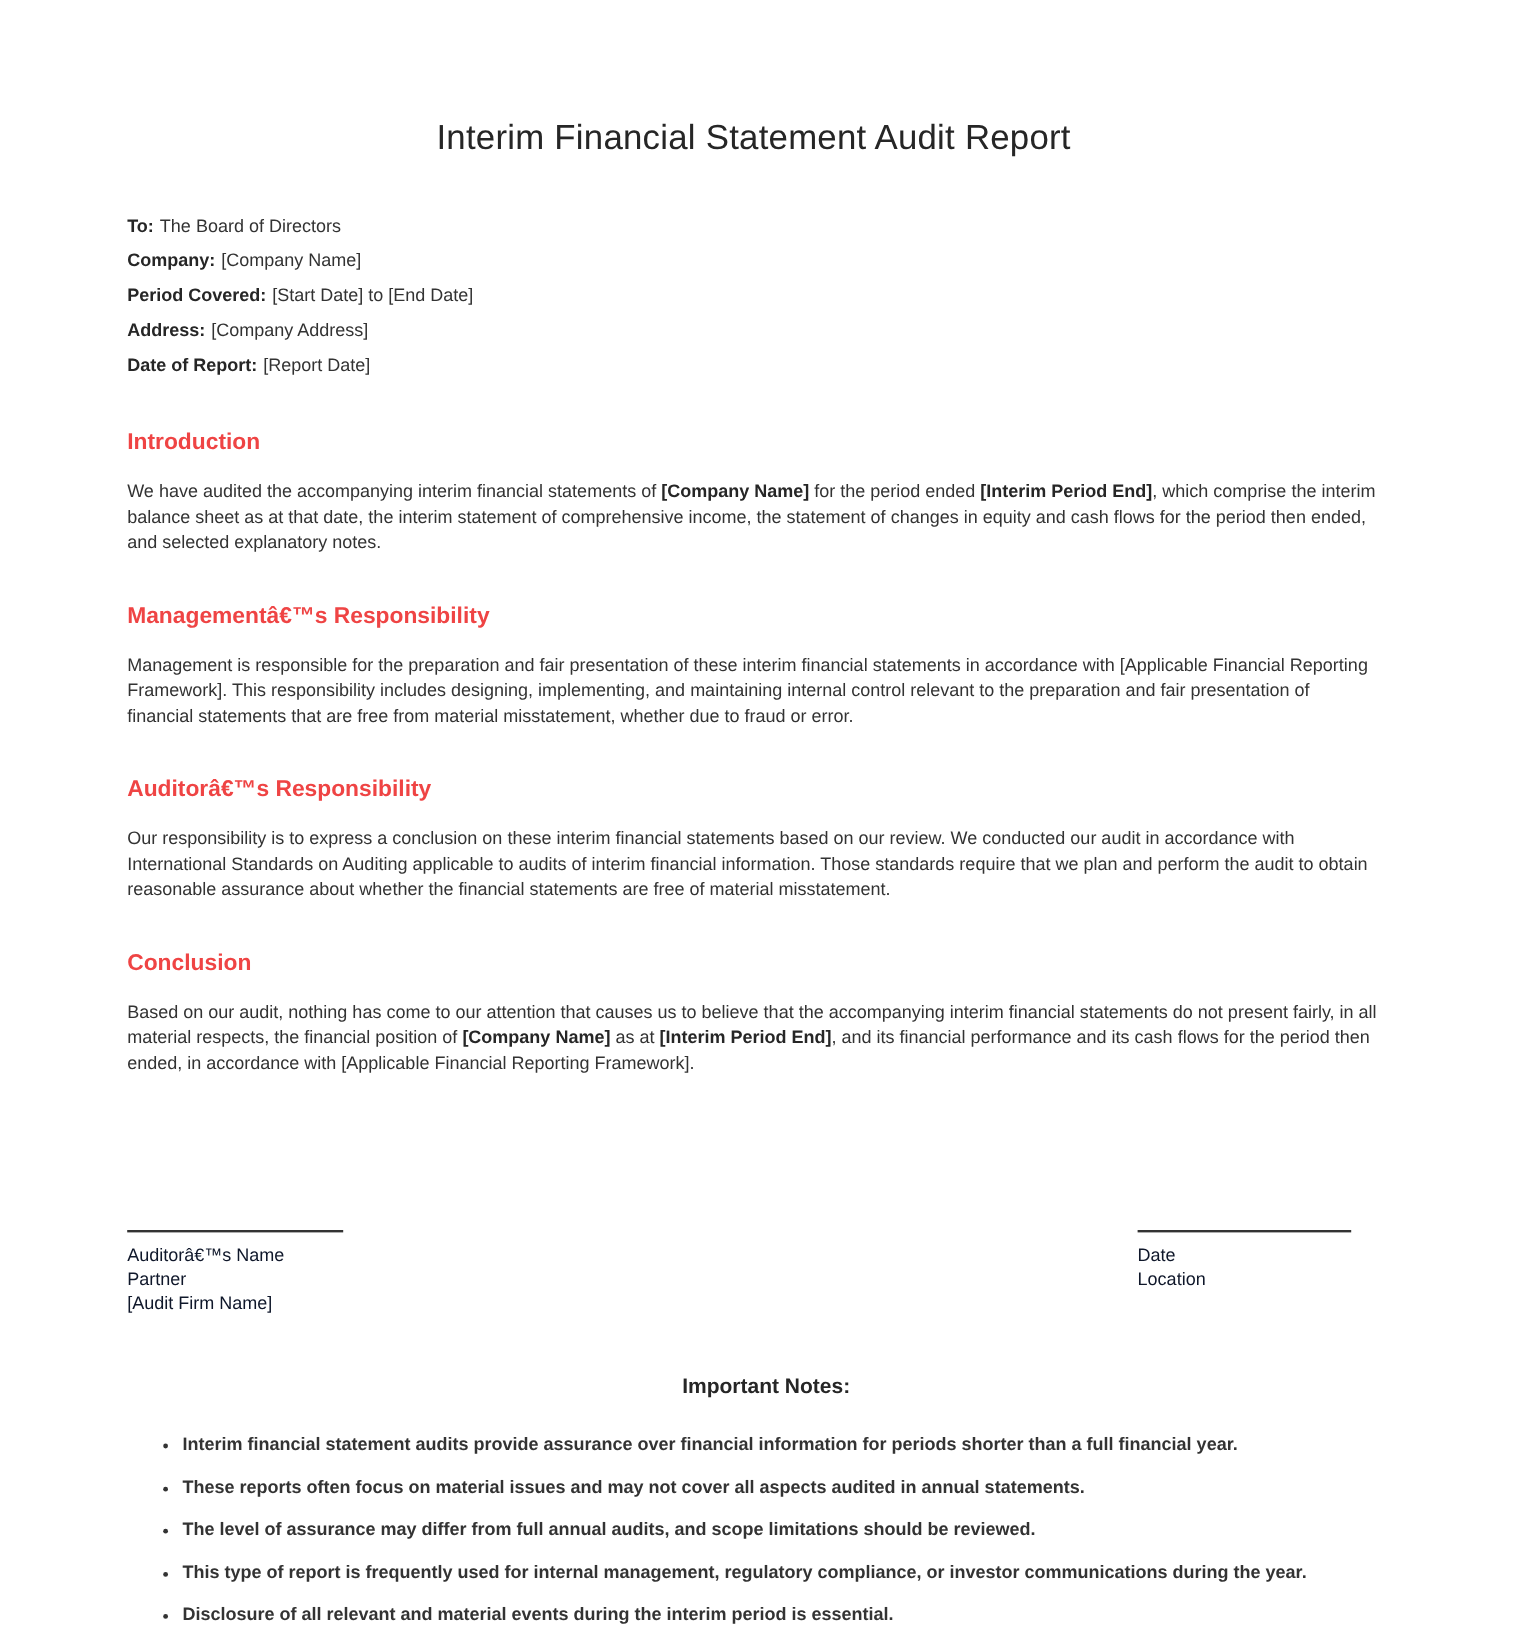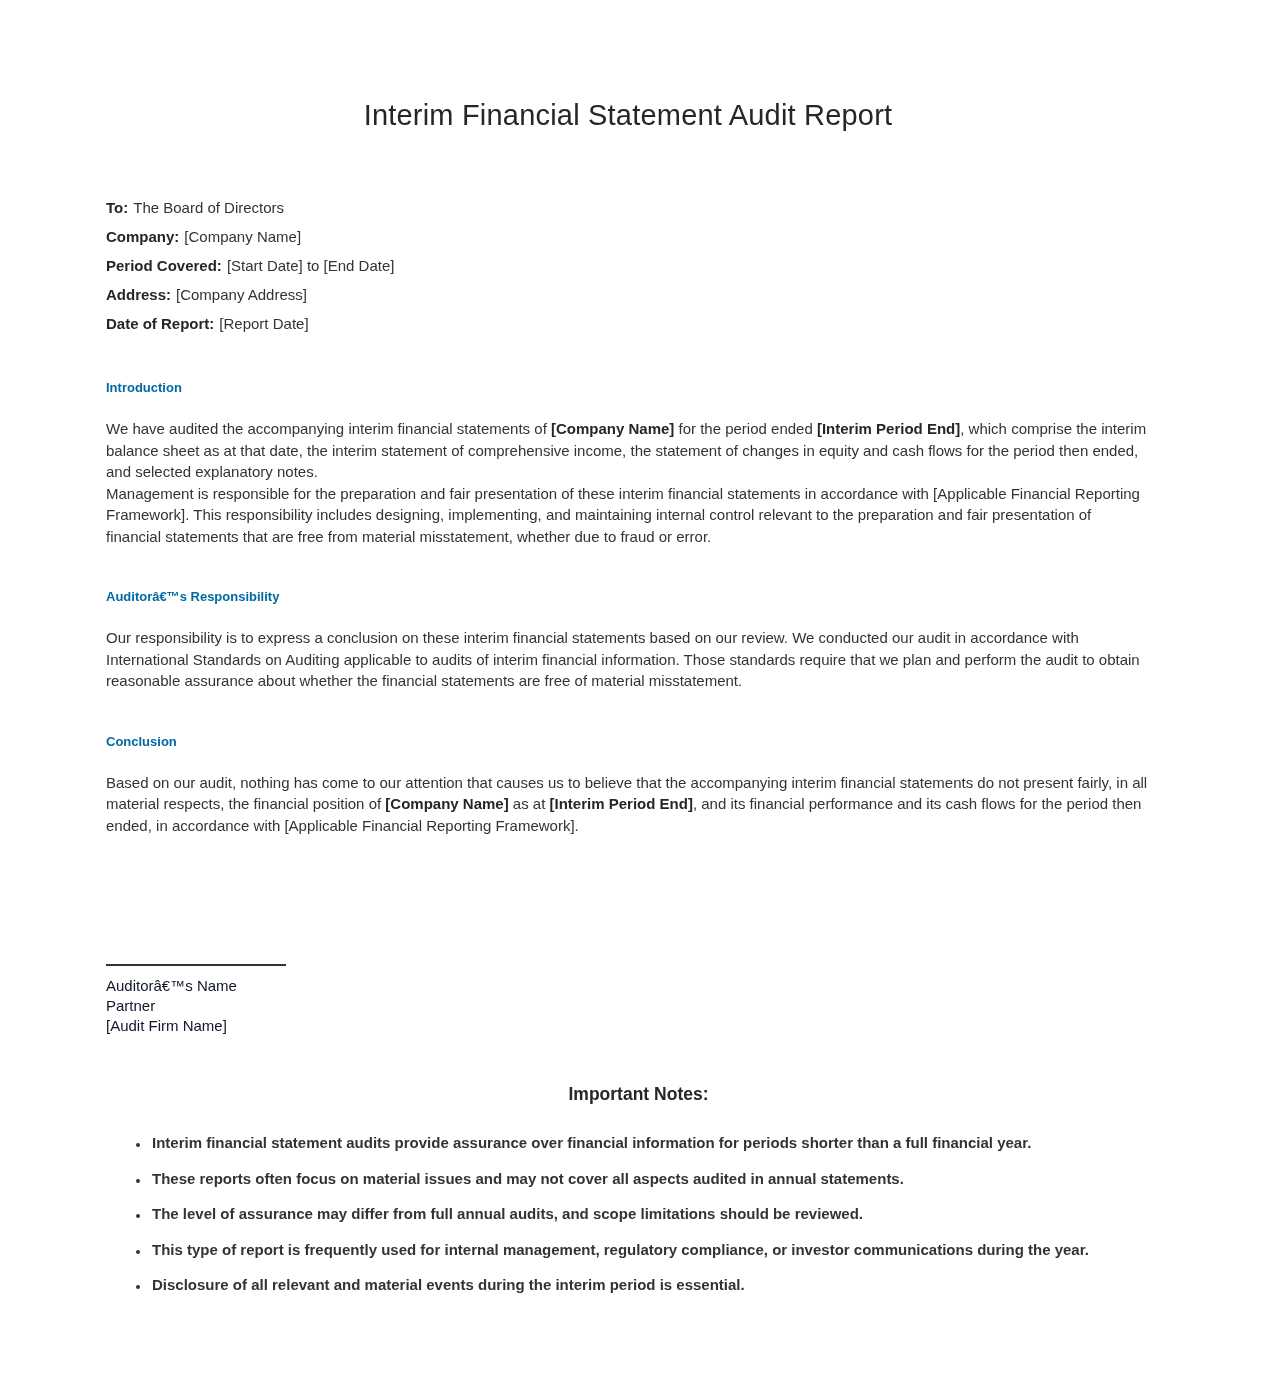--- a/index.html
+++ b/index.html
@@ -20,38 +20,38 @@
   h1.doc-title {
     margin: 96px 0 0 0;
     font-size: 29px;
     line-height: 38px;
     font-weight: 400;
     text-align: center;
     color: #262626;
     letter-spacing: 0.2px;
   }
   .meta-block {
-    margin-top: 59px;
+    margin-top: 40px;
   }
   .meta-row {
     margin: 0;
     font-size: 15px;
     line-height: 29px;
     color: #333333;
   }
   .meta-row strong {
     color: #262626;
     margin-right: 5px;
   }
   section.report-section h2 {
     margin: 38px 0 18px 0;
-    font-size: 13px;
+    font-size: 19px;
     line-height: 24px;
     font-weight: 700;
-    color: #0369a1;
+    color: #ef4444;
   }
   section.report-section p {
     margin: 0;
     font-size: 15px;
     line-height: 21.5px;
     color: #333333;
   }
   section.report-section p strong {
     color: #262626;
   }
@@ -127,40 +127,46 @@
       <strong>Date of Report:</strong><span>[Report Date]</span>
     </p>
   </div>
 
   <section class="report-section">
     <h2>Introduction</h2>
     <p><span>We have audited the accompanying interim financial statements of </span><strong>[Company Name]</strong><span> for the period ended </span><strong>[Interim Period End]</strong><span>, which comprise the interim balance sheet as at that date, the interim statement of comprehensive income, the statement of changes in equity and cash flows for the period then ended, and selected explanatory notes.</span></p>
   </section>
 
   <section class="report-section">
+    <h2>Managementâ€™s Responsibility</h2>
     <p><span>Management is responsible for the preparation and fair presentation of these interim financial statements in accordance with [Applicable Financial Reporting Framework]. This responsibility includes designing, implementing, and maintaining internal control relevant to the preparation and fair presentation of financial statements that are free from material misstatement, whether due to fraud or error.</span></p>
   </section>
 
   <section class="report-section">
     <h2>Auditorâ€™s Responsibility</h2>
     <p><span>Our responsibility is to express a conclusion on these interim financial statements based on our review. We conducted our audit in accordance with International Standards on Auditing applicable to audits of interim financial information. Those standards require that we plan and perform the audit to obtain reasonable assurance about whether the financial statements are free of material misstatement.</span></p>
   </section>
 
   <section class="report-section">
     <h2>Conclusion</h2>
     <p><span>Based on our audit, nothing has come to our attention that causes us to believe that the accompanying interim financial statements do not present fairly, in all material respects, the financial position of </span><strong>[Company Name]</strong><span> as at </span><strong>[Interim Period End]</strong><span>, and its financial performance and its cash flows for the period then ended, in accordance with [Applicable Financial Reporting Framework].</span></p>
   </section>
 
   <div class="signature-row">
     <div class="signature-block left">
       <hr class="sig-line">
       <p>Auditorâ€™s Name</p>
       <p>Partner</p>
       <p>[Audit Firm Name]</p>
     </div>
+    <div class="signature-block right">
+      <hr class="sig-line">
+      <p>Date</p>
+      <p>Location</p>
+    </div>
   </div>
 
   <div class="notes">
     <h2>Important Notes:</h2>
     <ul>
       <li>Interim financial statement audits provide assurance over financial information for periods shorter than a full financial year.</li>
       <li>These reports often focus on material issues and may not cover all aspects audited in annual statements.</li>
       <li>The level of assurance may differ from full annual audits, and scope limitations should be reviewed.</li>
       <li>This type of report is frequently used for internal management, regulatory compliance, or investor communications during the year.</li>
       <li>Disclosure of all relevant and material events during the interim period is essential.</li>

